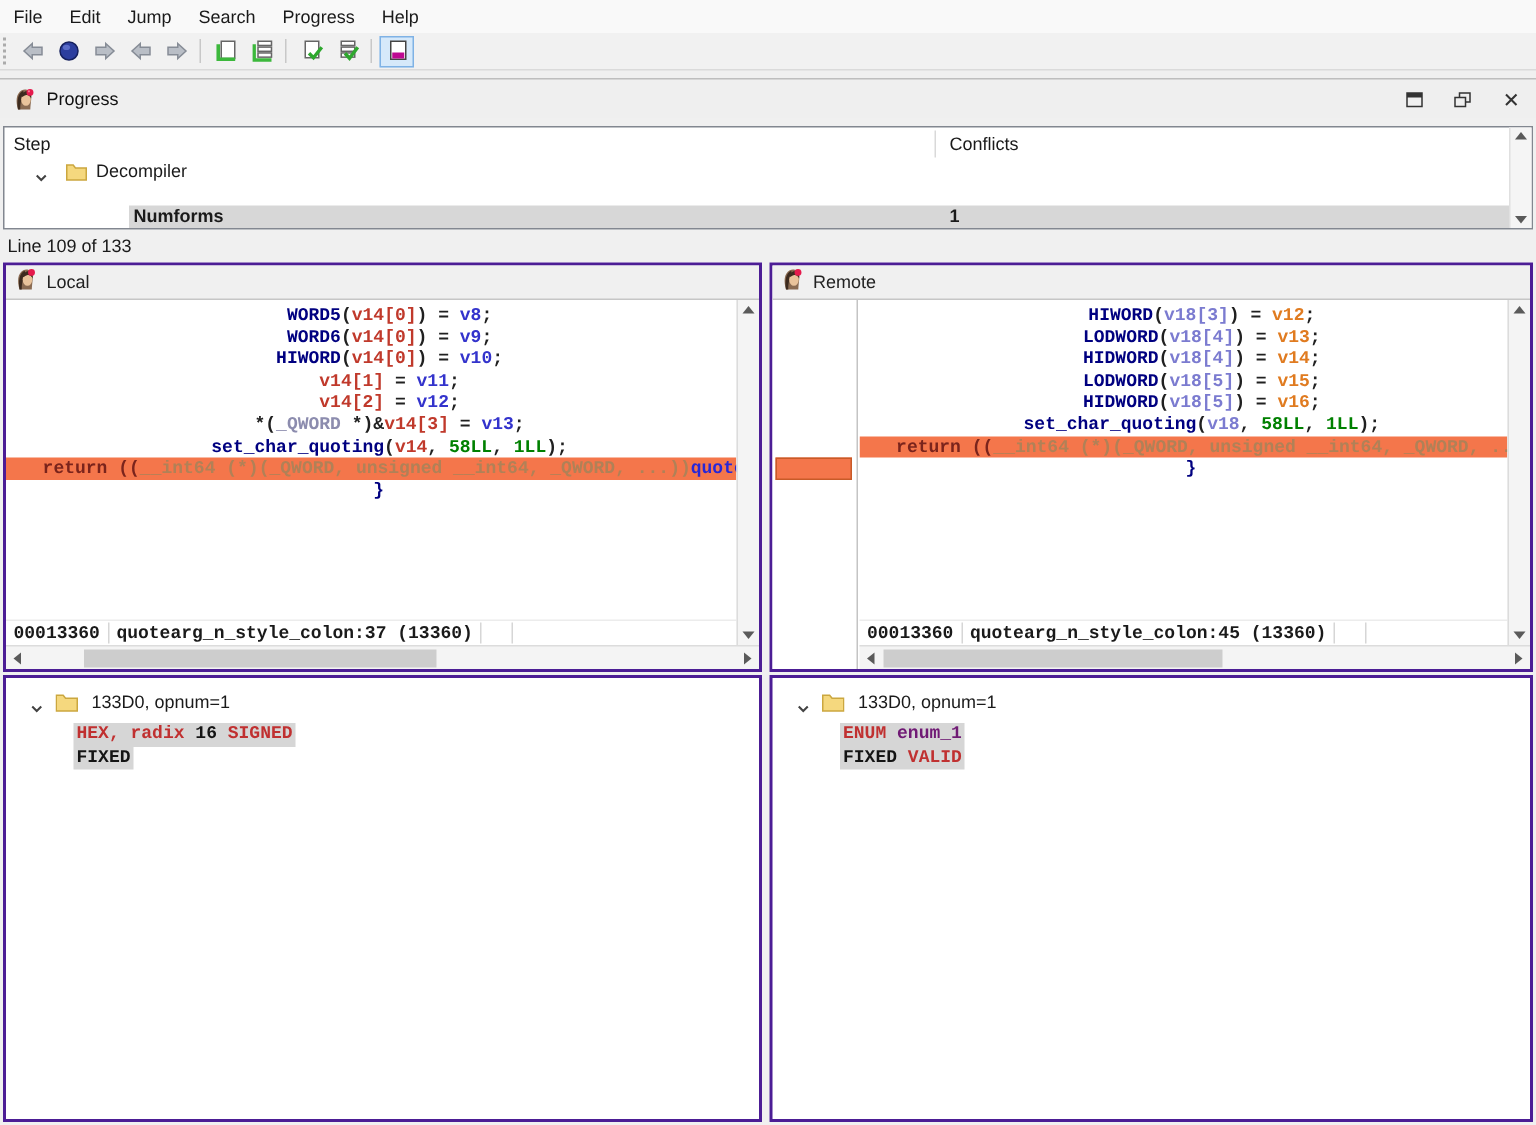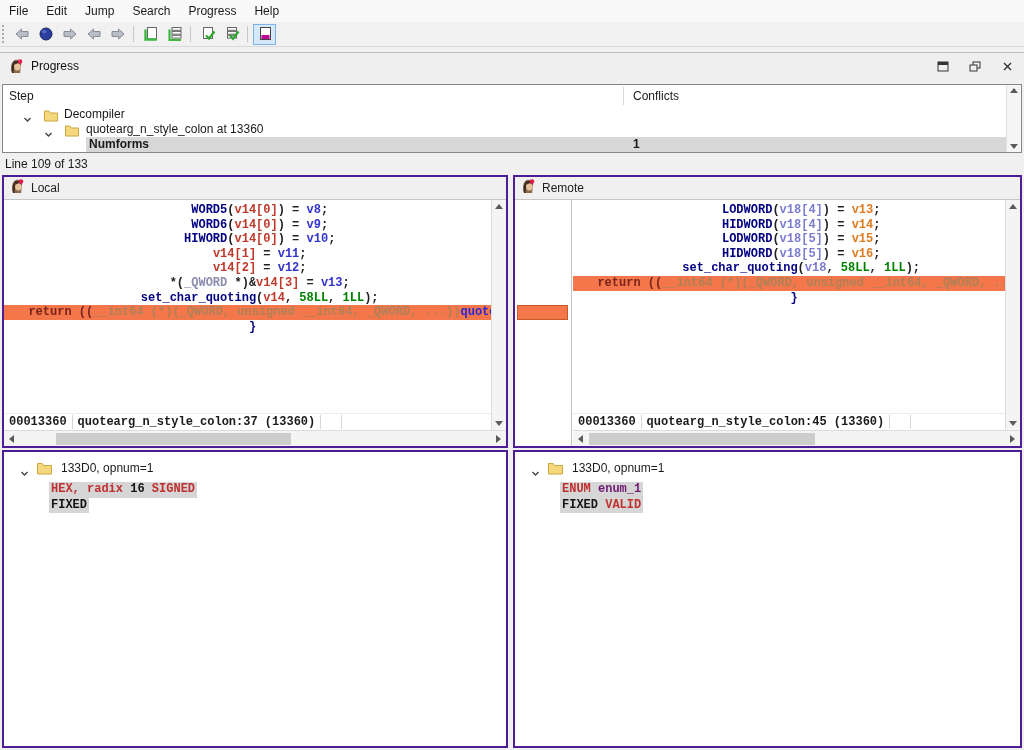--- a/index.html
+++ b/index.html
@@ -226,29 +226,20 @@
 
     <div class="trow" style="top:22px;">
       <span class="chev" style="left:20px;"><svg width="9" height="9">
             <polyline points="1.5,3 4.5,6 7.5,3" fill="none" stroke="#444" stroke-width="1.4"></polyline>
           </svg></span>
       <span class="fold" style="left:41px;"><svg width="14" height="13">
             <path d="M0.5,2 h4.3 l1.5,2 h7.2 v8 h-13 z" fill="#F5D87E" stroke="#CBA73F"></path>
           </svg></span>
       <span class="tlabel" style="left:61px;">Decompiler</span>
     </div>
-    <div class="trow" style="top:37px;">
-      <span class="chev" style="left:41px;"><svg width="9" height="9">
-            <polyline points="1.5,3 4.5,6 7.5,3" fill="none" stroke="#444" stroke-width="1.4"></polyline>
-          </svg></span>
-      <span class="fold" style="left:62px;"><svg width="14" height="13">
-            <path d="M0.5,2 h4.3 l1.5,2 h7.2 v8 h-13 z" fill="#F5D87E" stroke="#CBA73F"></path>
-          </svg></span>
-      <span class="tlabel" style="left:83px;">quotearg_n_style_colon at 13360</span>
-    </div>
     <div class="trow" style="top:52px;">
       <span class="sel-bg"></span>
       <span class="tlabel gray-bold" style="left:86px;">Numforms</span>
       <span class="tlabel gray-bold" style="left:630px;">1</span>
     </div>
 
     <div class="vscroll-tree">
       <span class="tu"></span>
       <span class="td"></span>
     </div>
@@ -309,20 +300,21 @@
             <ellipse cx="9.3" cy="8.3" rx="3.2" ry="4.2" fill="#E9C39B"></ellipse>
             <path d="M6.2,7 C6.5,3.5 9,2.2 11,3.2 C12.6,4 13,6 12.8,7.5 C12,6 10.5,5 9,5.5 C7.8,6 6.8,6.5 6.2,7 Z" fill="#3D2B1F"></path>
             <circle cx="12" cy="3.6" r="2.3" fill="#E51A4C"></circle>
           </svg></span>
       <span class="lbl">Remote</span>
     </div>
     <div class="gutter">
       <div class="marker"></div>
     </div>
     <div class="codearea">
+        <div class="cl"><span class="c-pl">  </span><span class="c-kw">HIWORD</span><span class="c-pl">(</span><span class="c-vp">v18[3]</span><span class="c-pl">) = </span><span class="c-vo">v12</span><span class="c-pl">;</span></div>
         <div class="cl"><span class="c-pl">  </span><span class="c-kw">LODWORD</span><span class="c-pl">(</span><span class="c-vp">v18[4]</span><span class="c-pl">) = </span><span class="c-vo">v13</span><span class="c-pl">;</span></div>
         <div class="cl"><span class="c-pl">  </span><span class="c-kw">HIDWORD</span><span class="c-pl">(</span><span class="c-vp">v18[4]</span><span class="c-pl">) = </span><span class="c-vo">v14</span><span class="c-pl">;</span></div>
         <div class="cl"><span class="c-pl">  </span><span class="c-kw">LODWORD</span><span class="c-pl">(</span><span class="c-vp">v18[5]</span><span class="c-pl">) = </span><span class="c-vo">v15</span><span class="c-pl">;</span></div>
         <div class="cl"><span class="c-pl">  </span><span class="c-kw">HIDWORD</span><span class="c-pl">(</span><span class="c-vp">v18[5]</span><span class="c-pl">) = </span><span class="c-vo">v16</span><span class="c-pl">;</span></div>
         <div class="cl"><span class="c-pl">  </span><span class="c-fn">set_char_quoting</span><span class="c-pl">(</span><span class="c-vp">v18</span><span class="c-pl">, </span><span class="c-nu">58LL</span><span class="c-pl">, </span><span class="c-nu">1LL</span><span class="c-pl">);</span></div>
         <div class="cl hl"><span class="c-pl">  </span><span class="c-rt">return</span><span class="c-rt"> ((</span><span class="c-ca">__int64 (*)(_QWORD, unsigned __int64, _QWORD, ...))</span></div>
         <div class="cl"><span class="c-kw">}</span></div>
       </div>
     <div class="statusrow">
       <span class="seg">00013360</span>

